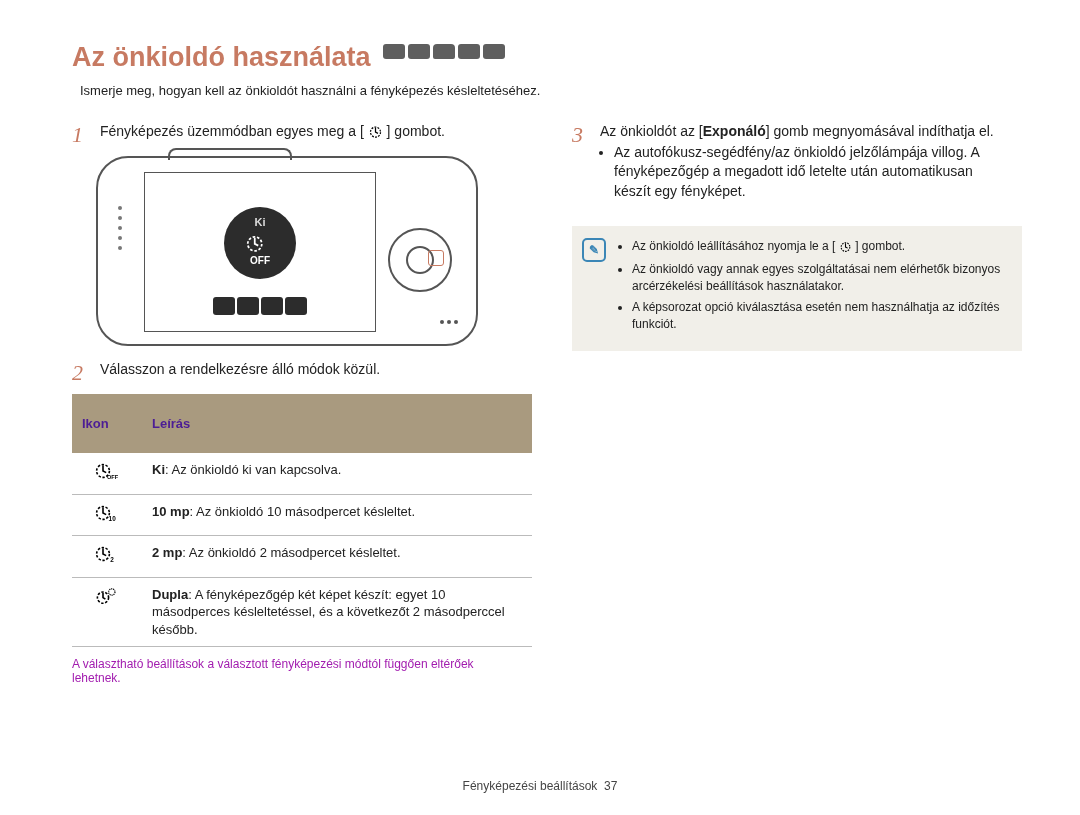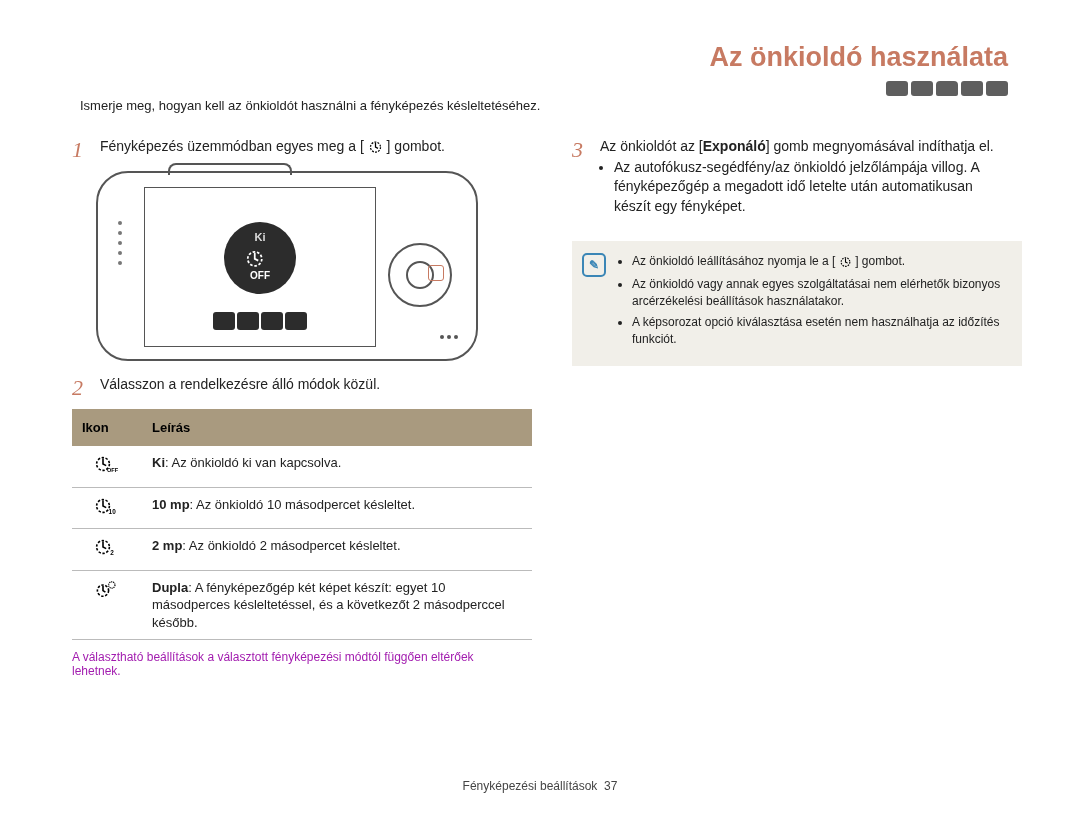--- a/index.html
+++ b/index.html
@@ -14,23 +14,22 @@
 }
 .page {
   position: relative;
   padding: 42px 72px 24px 72px;
   box-sizing: border-box;
   width: 1080px;
   height: 815px;
 }
 .title-row {
   display: flex;
-  align-items: flex-end;
-  gap: 0;
-  flex-direction: column;
+  align-items: flex-start;
+  gap: 12px;
 }
 h1.title {
   font-size: 27px;
   color: #c77a62;
   font-weight: bold;
   margin: 0 0 6px 0;
 }
 .mode-icons {
   display: flex;
   gap: 3px;
@@ -163,23 +162,23 @@
 .cam-speaker i{display:block;width:4px;height:4px;border-radius:50%;background:#777;margin:6px auto;}
 
 table.modes {
   border-collapse: collapse;
   width: 460px;
   margin: 6px 0 10px 0;
   font-size:13px;
 }
 table.modes th {
   background:#a99a7f;
-  color:#000000;
+  color:#4c1d95;
   text-align:left;
-  padding:11px 10px;
+  padding:22px 10px;
   font-weight:bold;
 }
 table.modes th.icon-h { width:50px; }
 table.modes td {
   border-bottom:1px solid #bbb;
   padding:8px 10px;
   vertical-align: top;
   line-height:1.35;
 }
 table.modes td.icon-c { text-align:center; }

